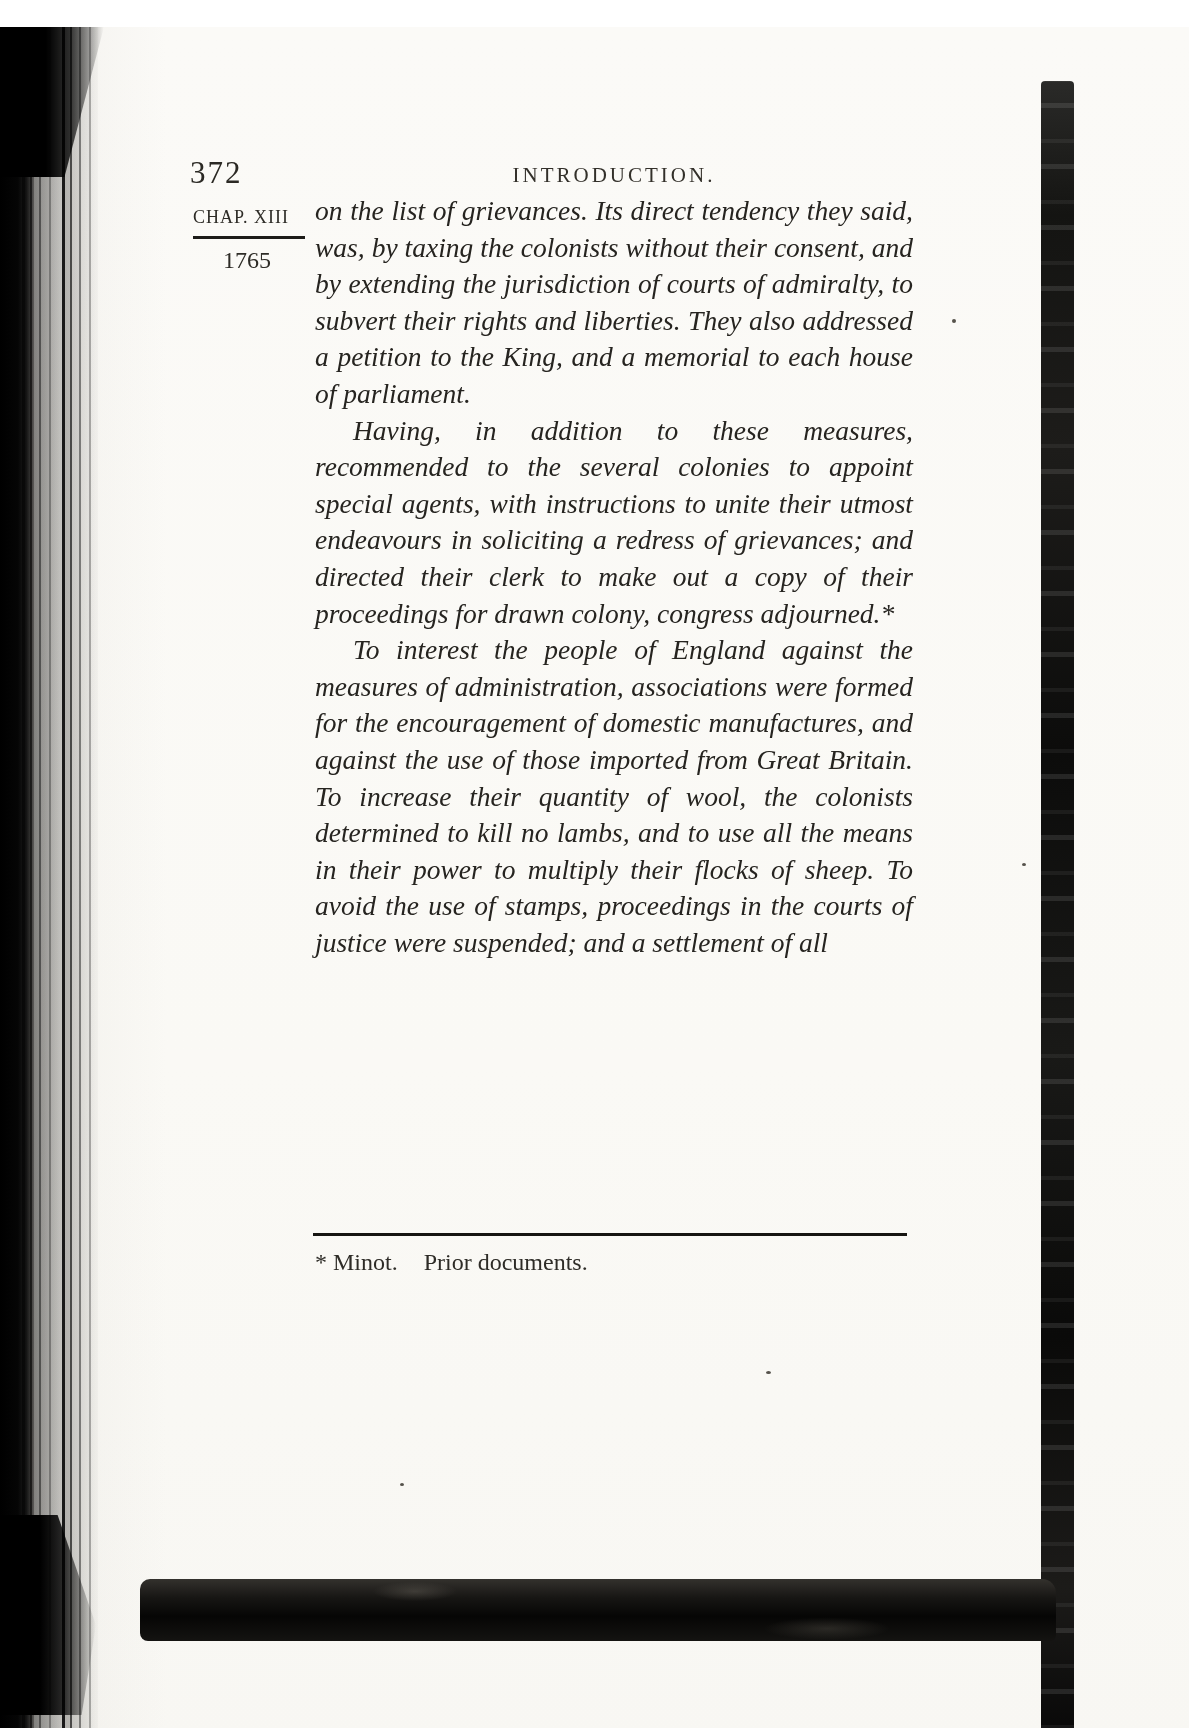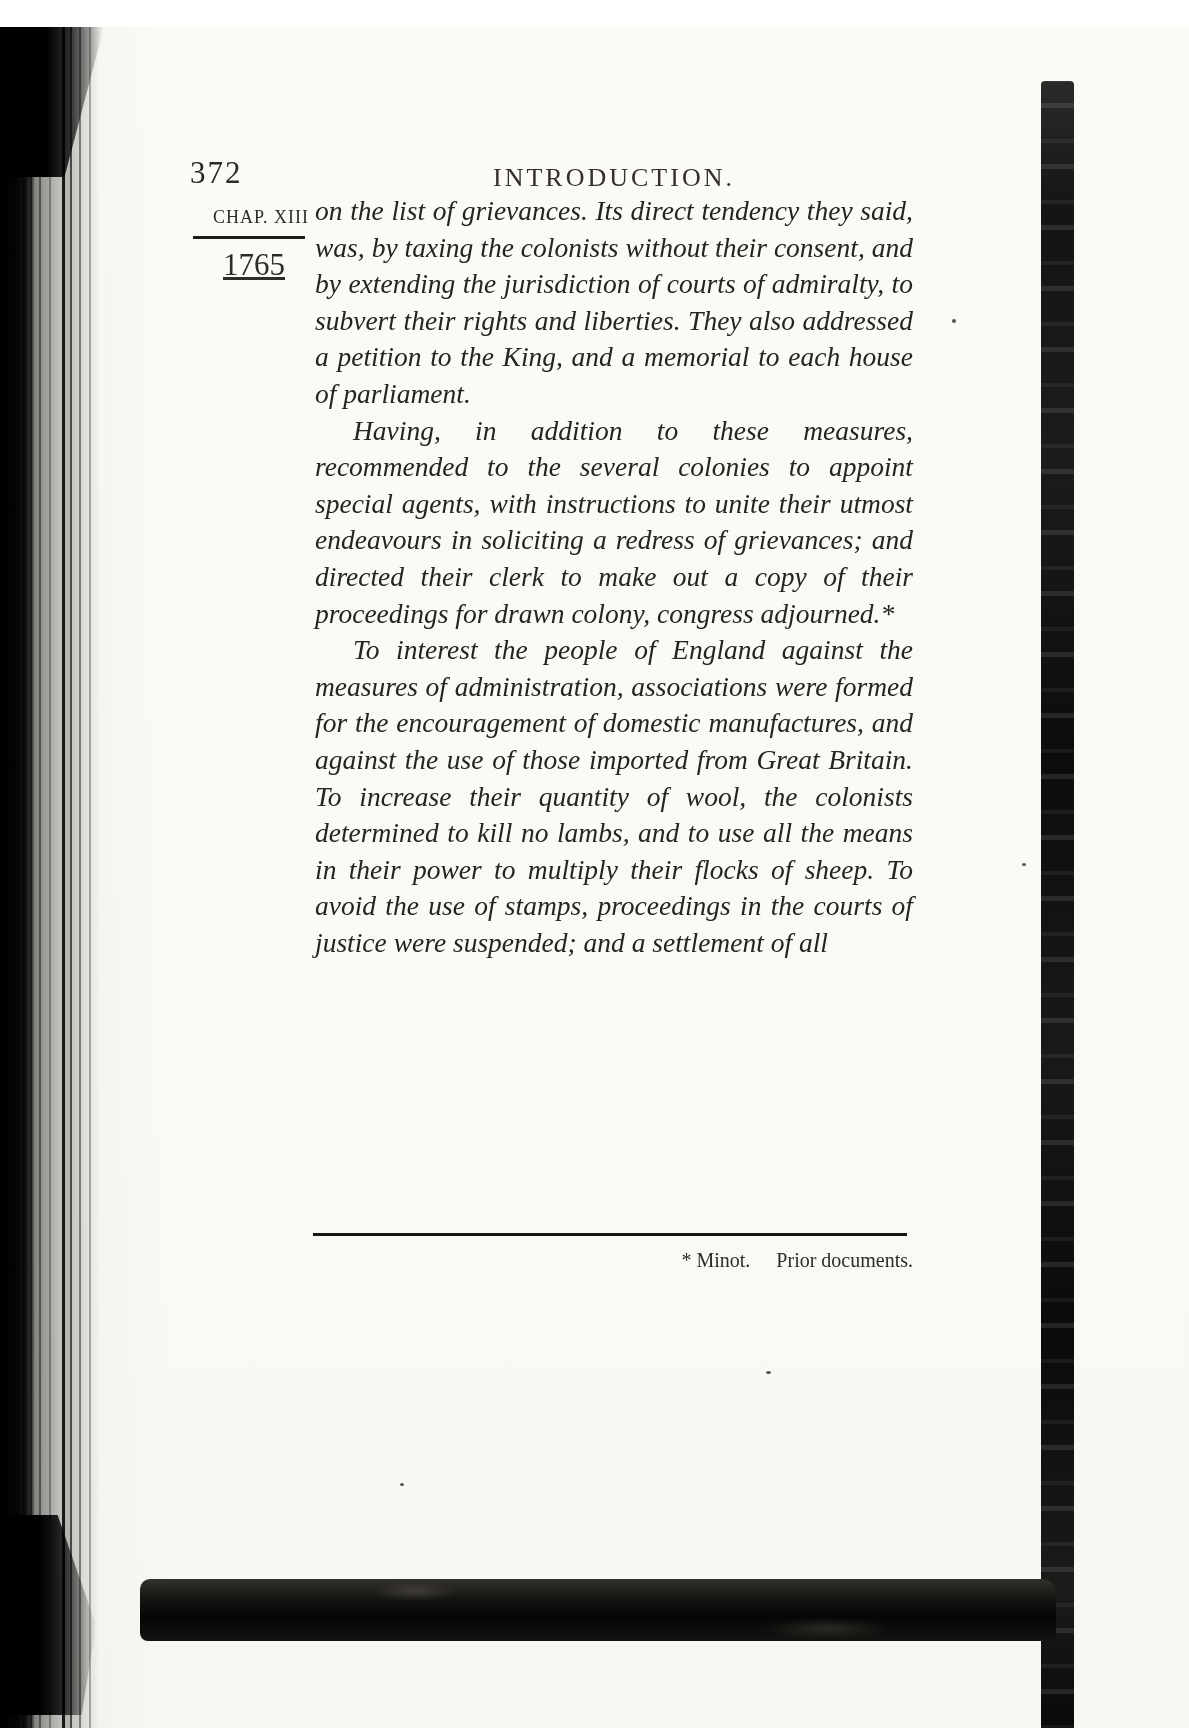--- a/index.html
+++ b/index.html
@@ -63,47 +63,47 @@
       linear-gradient(180deg, #33312d 0%, #171614 30%, #060605 60%, #141311 100%);
   }
 
   
   .page-number {
     position: absolute; left: 190px; top: 128px;
     font-size: 31px; letter-spacing: 2px; color: #2b2924;
   }
   .running-header {
     position: absolute; left: 315px; top: 136px; width: 598px;
-    text-align: center; font-size: 26px; letter-spacing: 3px; color: #33302a;
+    text-align: center; font-size: 21px; letter-spacing: 3px; color: #33302a;
   }
   .margin-notes {
     position: absolute; left: 193px; top: 180px; width: 116px;
   }
   .chapter-label {
-    font-size: 18px; letter-spacing: 1px; color: #2e2c27; text-align: right;
+    font-size: 18px; letter-spacing: 1px; color: #2e2c27;
   }
   .margin-rule {
     margin-top: 8px; width: 112px; height: 3px; background: #1d1c19;
   }
   .year-label {
-    margin-top: 8px; margin-left: 30px; font-size: 31px; color: #2e2c27; text-decoration: underline;
+    margin-top: 8px; margin-left: 30px; font-size: 24px; color: #2e2c27;
   }
   .body-text {
     position: absolute; left: 315px; top: 166px; width: 598px;
     font-size: 27.5px; line-height: 36.6px; text-align: justify; color: #262420;
   }
   .body-text p { margin: 0; text-indent: 38px; font-style: italic; }
   .body-text p.no-indent { text-indent: 0; }
   .footnote-rule {
     position: absolute; left: 313px; top: 1206px; width: 594px; height: 3px;
     background: #161511;
   }
   .footnote {
     position: absolute; left: 315px; top: 1222px; width: 598px;
-    text-align: right; font-size: 20px; color: #2e2c27;
+    text-align: left; font-size: 24px; color: #2e2c27;
   }
   .footnote .fn-left { margin-right: 26px; }
 
   
   .speck { position: absolute; background: #55524b; border-radius: 50%; }
   .speck.s1 { left: 952px; top: 292px; width: 4px; height: 4px; }
   .speck.s2 { left: 1022px; top: 836px; width: 4px; height: 3px; }
   .speck.s3 { left: 766px; top: 1344px; width: 5px; height: 3px; }
   .speck.s4 { left: 400px; top: 1456px; width: 4px; height: 3px; }
 </style>

